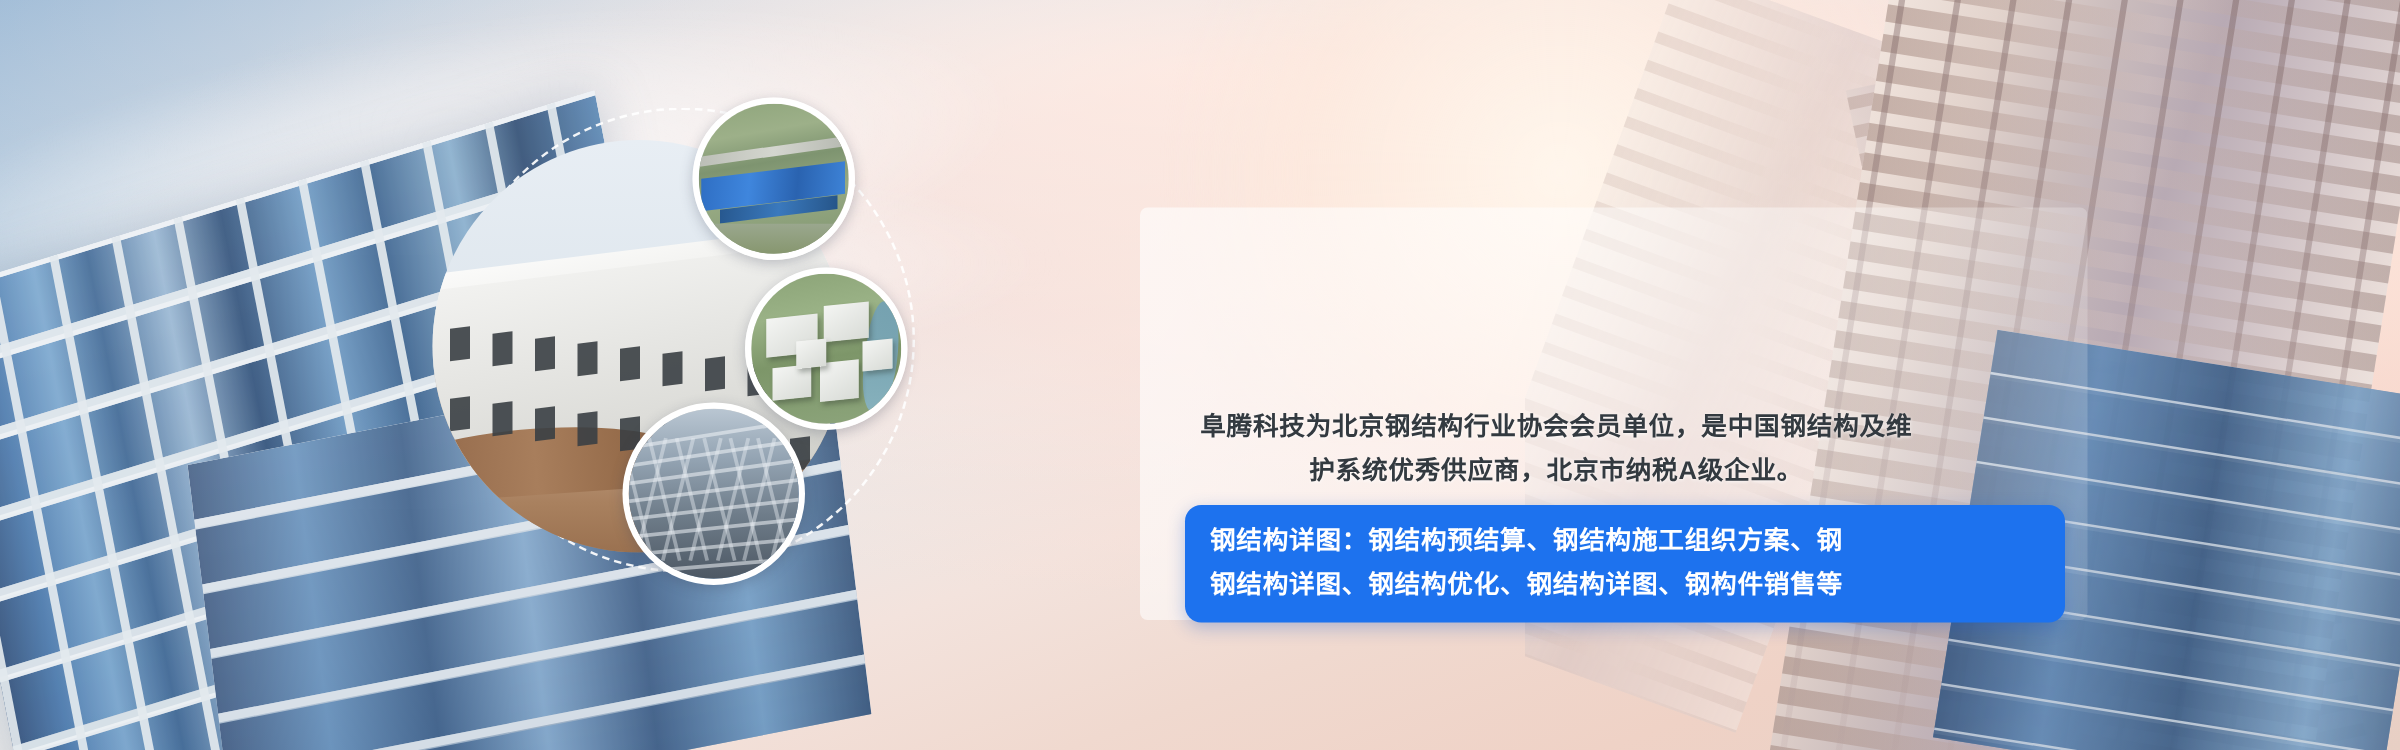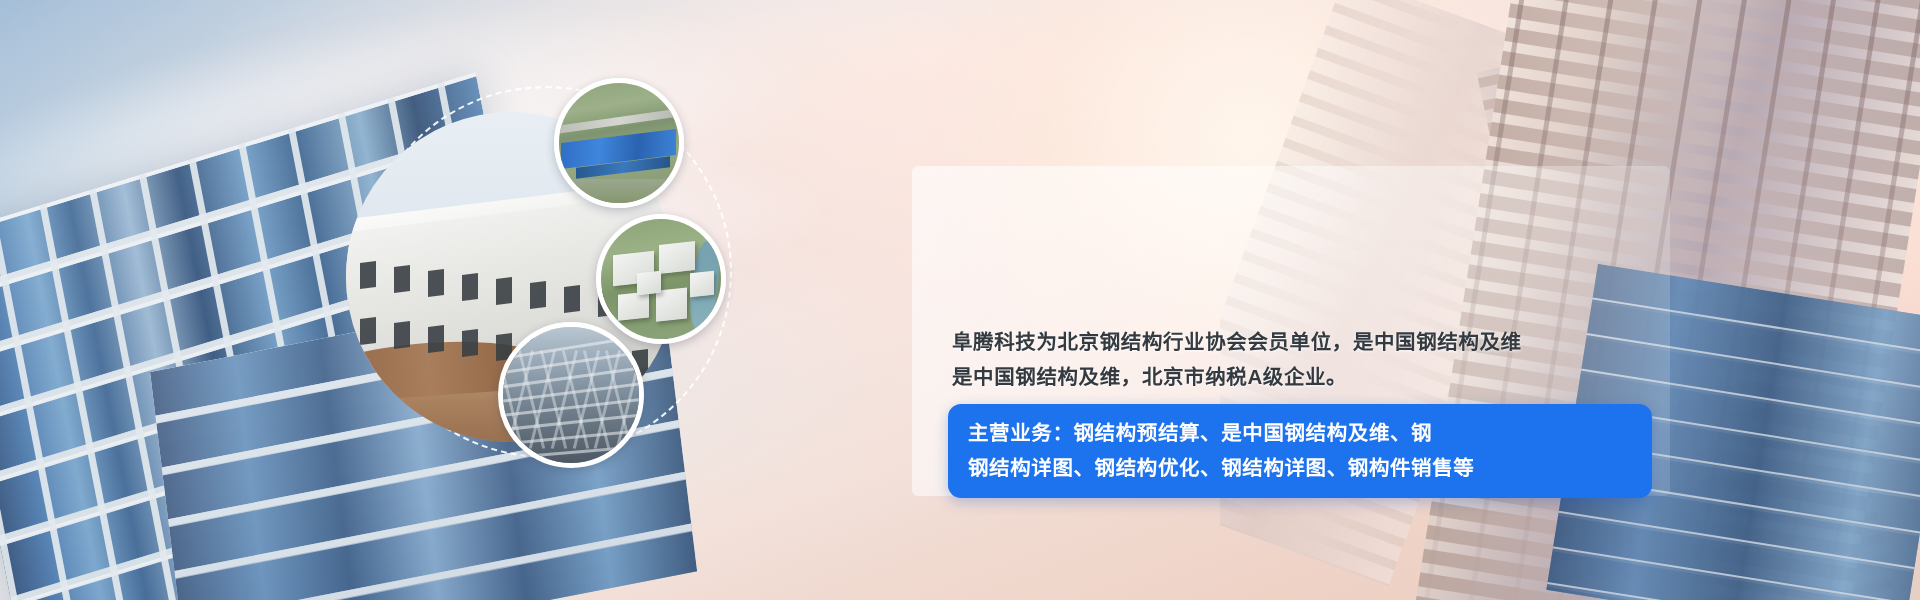--- a/index.html
+++ b/index.html
@@ -118,23 +118,23 @@
   
   .panel{position:absolute;left:912px;top:166px;width:758px;height:330px;
     background:linear-gradient(115deg, rgba(255,255,255,.62) 0%, rgba(255,255,255,.48) 45%, rgba(255,255,255,.30) 70%, rgba(255,255,255,.12) 100%);
     border-radius:6px;}
   .headline{position:absolute;left:952px;top:200px;width:700px;
     text-align:center;color:#1565d8;font-weight:700;
     font-family:"DejaVu Serif","Liberation Serif",serif;
     font-size:47px;line-height:56px;letter-spacing:3px;
     text-shadow:0 2px 5px rgba(255,255,255,.75);}
   .headline .l2{margin-top:2px;}
-  .lede{position:absolute;left:952px;top:324px;width:660px;
+  .lede{position:absolute;left:915px;top:324px;width:660px;
     color:#333a40;font-size:20.5px;line-height:35px;letter-spacing:.6px;
-    font-weight:600;text-shadow:0 1px 3px rgba(255,255,255,.85);}
+    font-weight:600;text-shadow:0 1px 3px rgba(255,255,255,.85);text-align:center;}
   .badge{position:absolute;left:948px;top:404px;width:664px;
     background:#1d72ee;border-radius:13px;padding:11px 20px 13px 20px;
     box-shadow:0 4px 14px rgba(25,90,200,.3);}
   .badge div{color:#ffffff;font-size:20.5px;line-height:35px;font-weight:700;letter-spacing:.6px;}
 </style>
 </head>
 <body>
 
 <div class="banner">
 
@@ -361,21 +361,21 @@
         <div class="trussD" style="left: 84%; transform: rotate(-14deg);"></div>
         <div class="trussD" style="left: 92%; transform: rotate(14deg);"></div>
       </div>
   </div>
 
   <div class="panel"></div>
 
 
   <div class="lede">
     <div>阜腾科技为北京钢结构行业协会会员单位，是中国钢结构及维</div>
-    <div>是中国钢结构及维，北京市纳税A级企业。</div>
+    <div>护系统优秀供应商，北京市纳税A级企业。</div>
   </div>
 
   <div class="badge">
-    <div>主营业务：钢结构预结算、是中国钢结构及维、钢</div>
+    <div>钢结构详图：钢结构预结算、钢结构施工组织方案、钢</div>
     <div>钢结构详图、钢结构优化、钢结构详图、钢构件销售等</div>
   </div>
 
 </div>
 
 </body></html>

